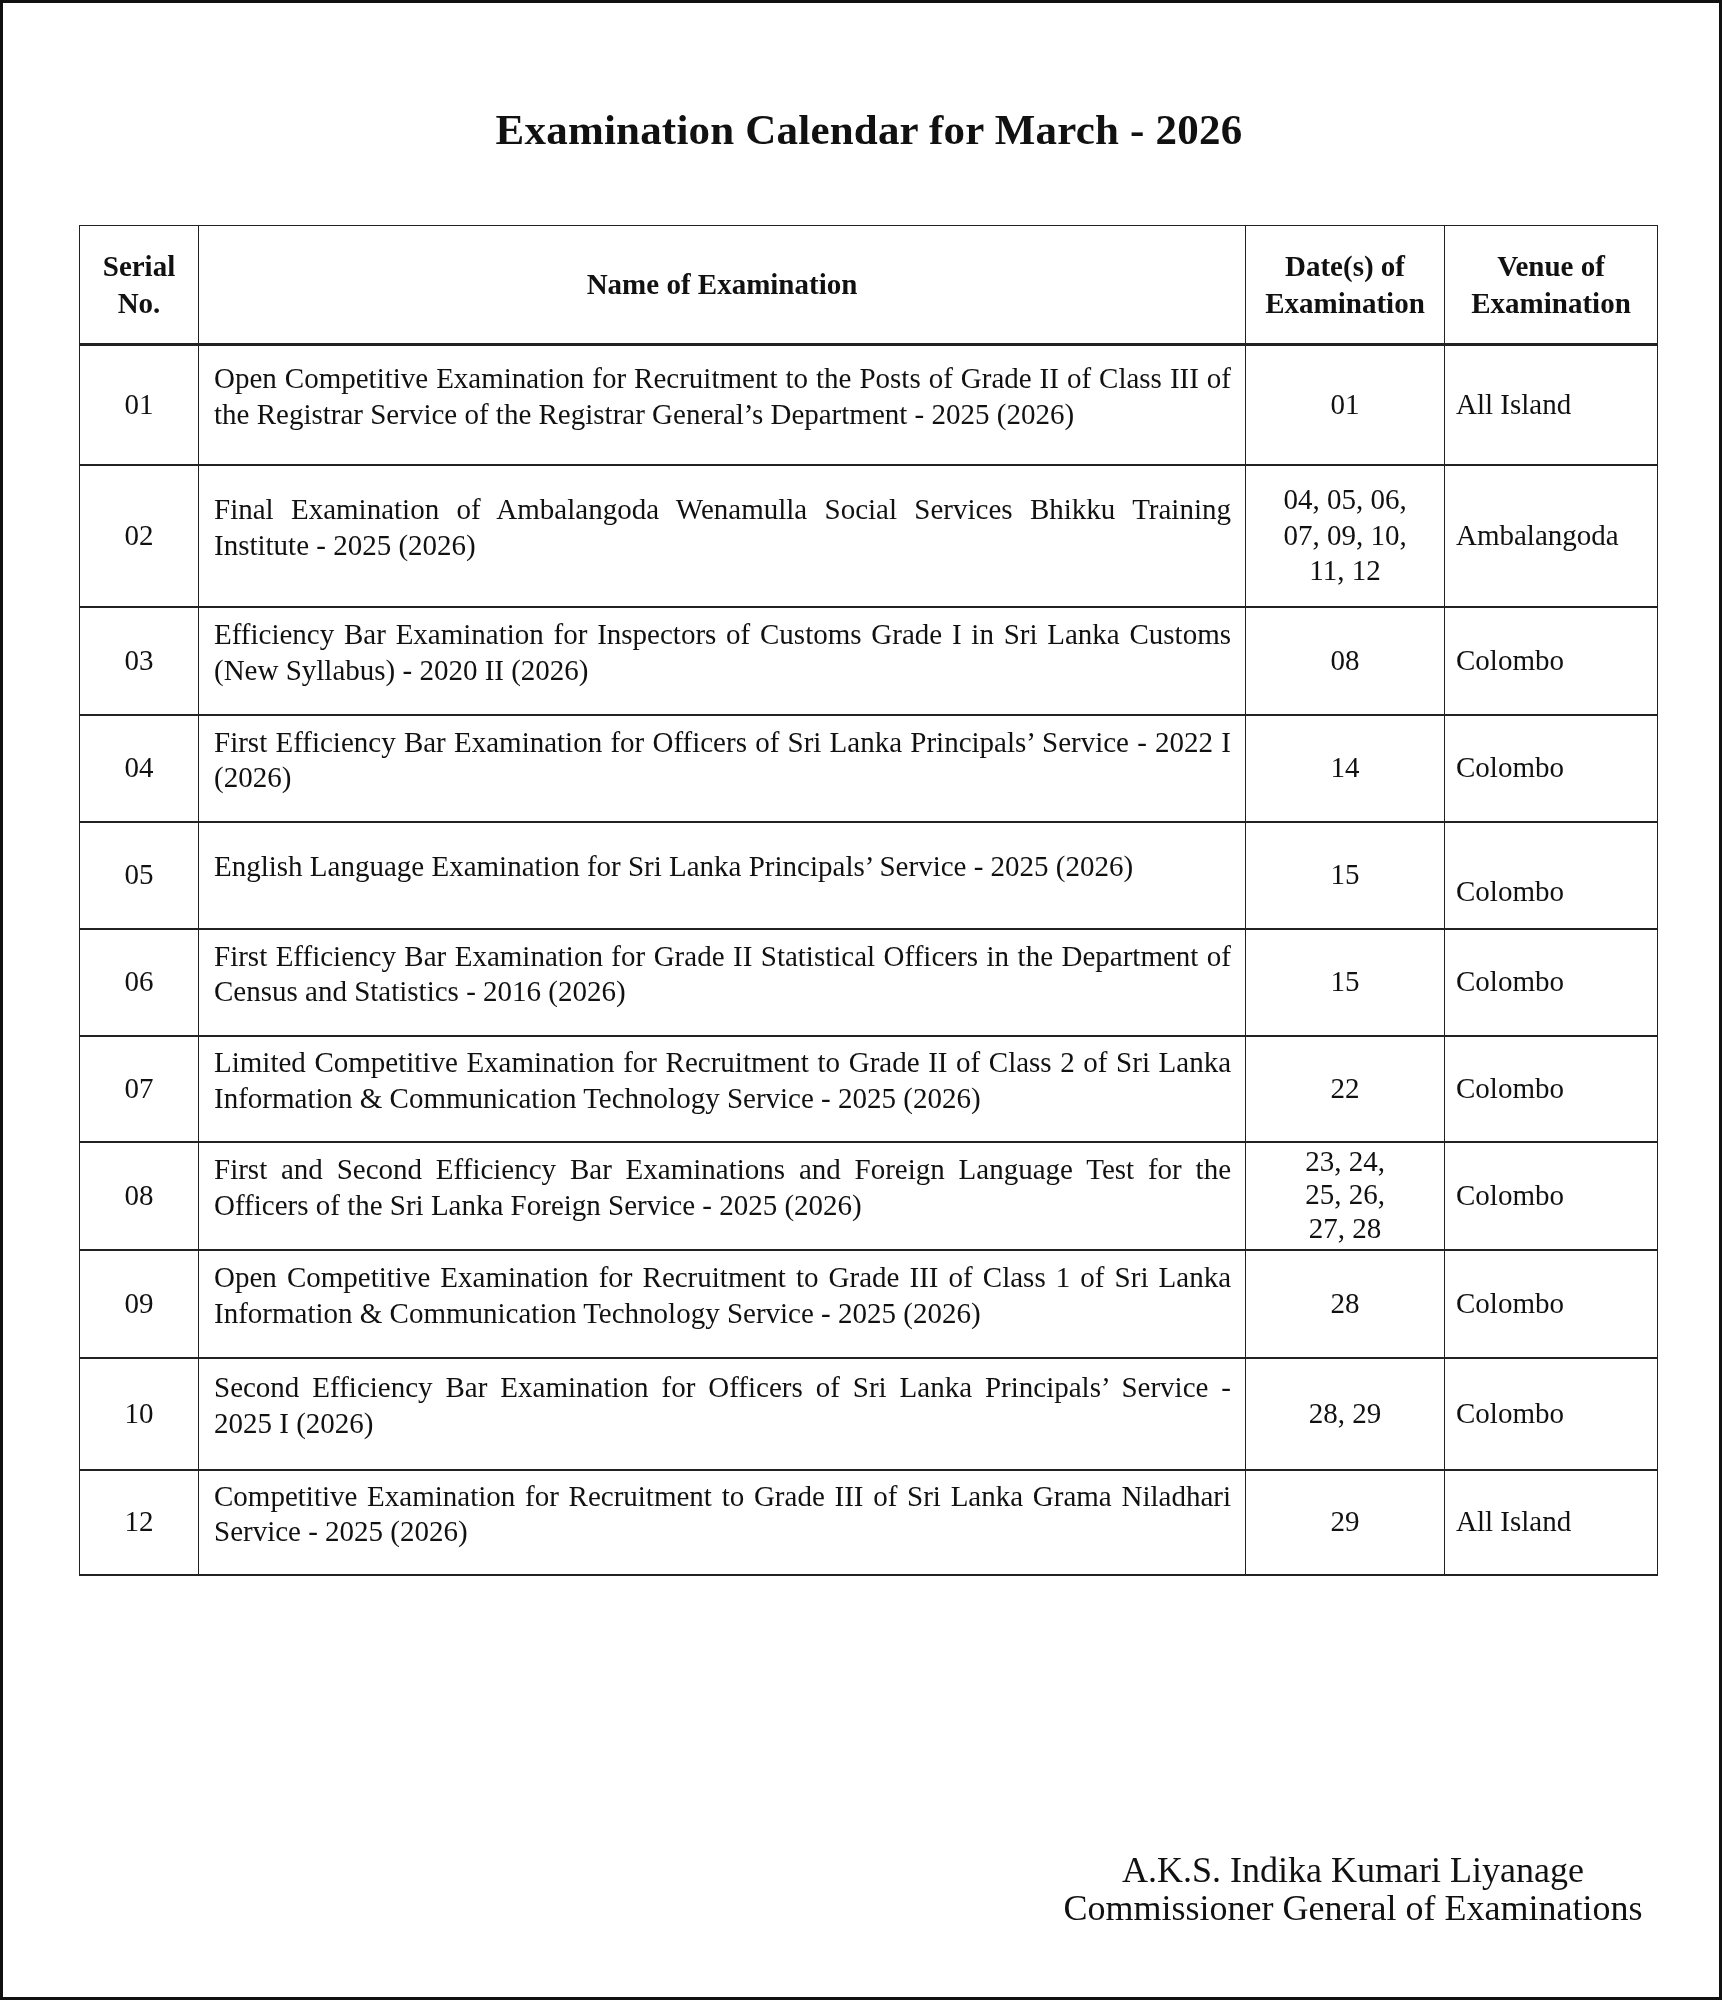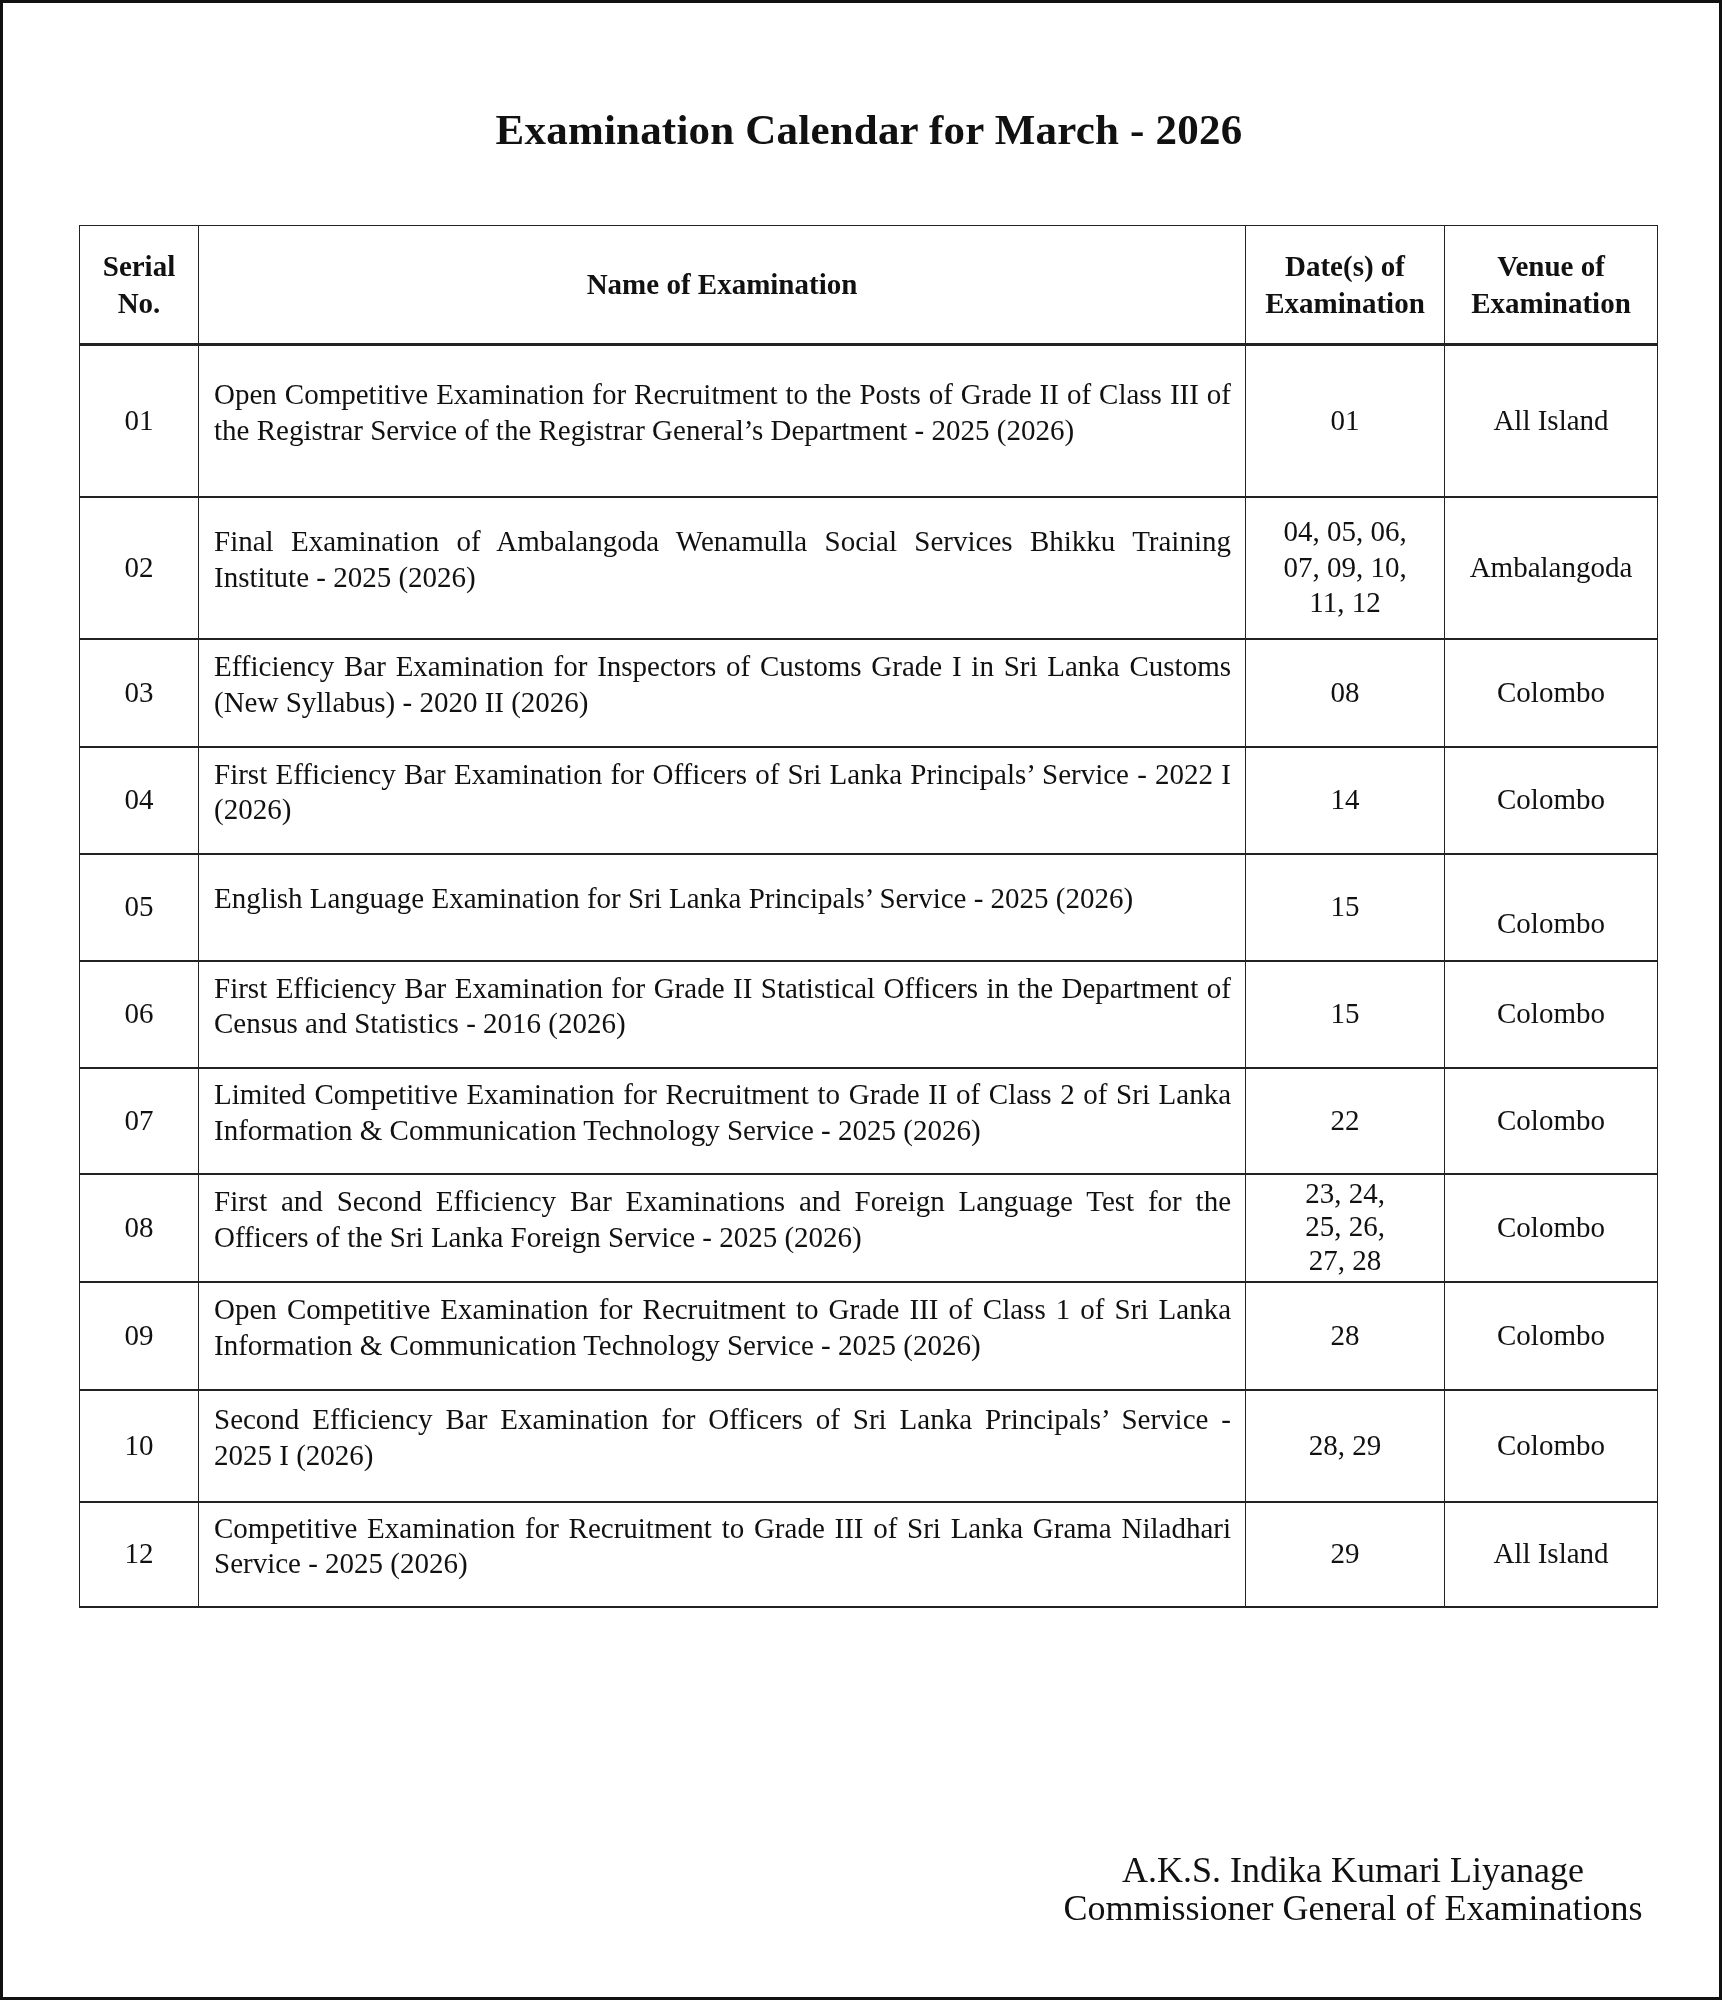--- a/index.html
+++ b/index.html
@@ -11,21 +11,21 @@
            font-weight: bold; font-size: 43px; letter-spacing: 0.2px; }
   table.cal { position: absolute; left: 76px; top: 222px; width: 1578px;
               border-collapse: collapse; table-layout: fixed; font-size: 29px; line-height: 1.22; }
   table.cal th, table.cal td { border: 1.5px solid #222; vertical-align: middle; }
   table.cal th { font-weight: bold; text-align: center; font-size: 29px; line-height: 1.25; padding: 0 4px; }
   table.cal thead tr { height: 119px; }
   table.cal thead th { border-bottom: 3px solid #222; }
   table.cal td.serial { text-align: center; }
   table.cal td.name { text-align: justify; padding: 0 14px 16px 15px; }
   table.cal td.date { text-align: center; padding: 0 4px; }
-  table.cal td.venue { text-align: center; padding: 0 0; }
+  table.cal td.venue { padding: 0 11px; }
   table.cal tbody tr { border-bottom: 2.5px solid #222; }
   .sig { position: absolute; left: 1040px; width: 620px; text-align: center; font-size: 36px; }
   .sig1 { top: 1846px; }
   .sig2 { top: 1884px; }
   .venue-low { display: inline-block; margin-top: 34px; }
 </style>
 </head>
 <body>
 
 <div class="page">
@@ -40,21 +40,21 @@
     </colgroup>
     <thead>
       <tr>
         <th><span style="display:inline-block;width:80px">Serial No.</span></th>
         <th>Name of Examination</th>
         <th><span style="display:inline-block;width:180px">Date(s) of Examination</span></th>
         <th><span style="display:inline-block;width:190px">Venue of Examination</span></th>
       </tr>
     </thead>
     <tbody>
-      <tr style="height:152px">
+      <tr style="height:120px">
         <td class="serial">01</td>
         <td class="name">Open Competitive Examination for Recruitment to the Posts of Grade II of Class III of the Registrar Service of the Registrar General’s Department - 2025 (2026)</td>
         <td class="date">01</td>
         <td class="venue">All Island</td>
       </tr>
       <tr style="height:142px">
         <td class="serial">02</td>
         <td class="name">Final Examination of Ambalangoda Wenamulla Social Services Bhikku Training Institute - 2025 (2026)</td>
         <td class="date"><span style="display:inline-block;width:140px">04, 05, 06, 07, 09, 10, 11, 12</span></td>
         <td class="venue">Ambalangoda</td>

